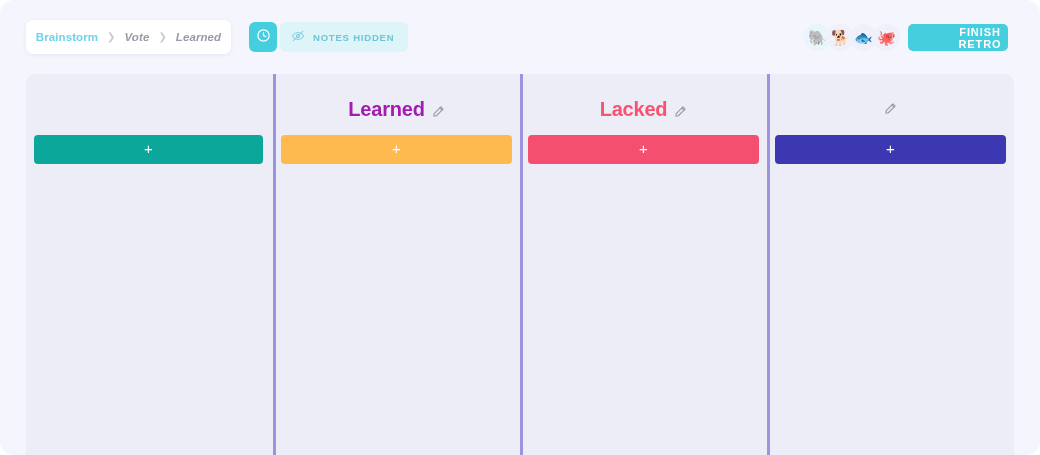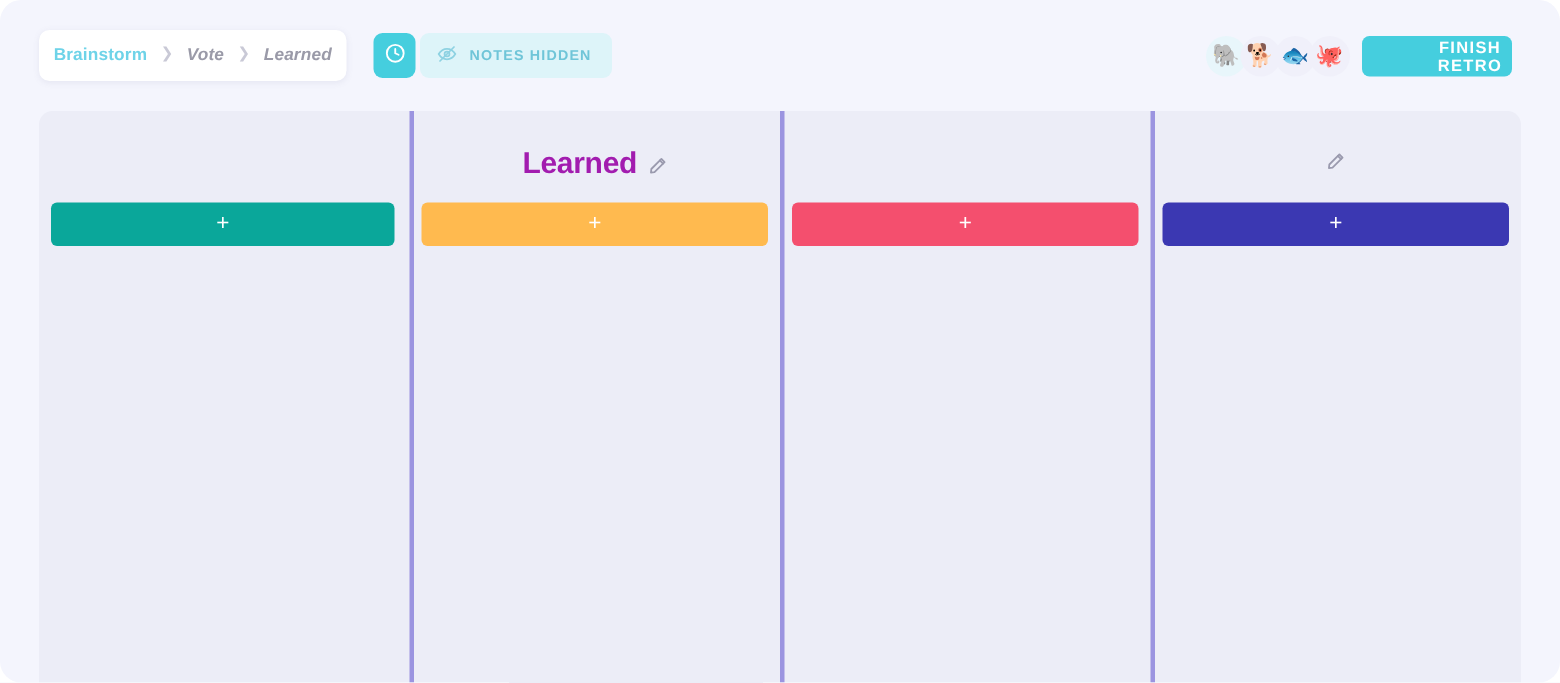--- a/index.html
+++ b/index.html
@@ -282,20 +282,29 @@
         </div>
         <button class="add-btn" style="background:#ffba4f">
           <span class="plus">+</span>
         </button>
       </div>
     </div>
 
     <div class="column">
       <div class="col-divider"></div>
       <div class="inner">
+        <div class="col-head">
+          <span class="col-title" style="color:#f8526f">Lacked</span>
+          <span class="pencil-icon">
+            <svg width="13" height="13" viewBox="0 0 24 24" fill="none" stroke="#9a9aae" stroke-width="2.2" stroke-linecap="round" stroke-linejoin="round">
+              <path d="M16.5 3.6 L20.4 7.5 L8 19.9 L3.6 20.4 L4.1 16 Z"></path>
+              <path d="M14.6 5.5 L18.5 9.4"></path>
+            </svg>
+          </span>
+        </div>
         <button class="add-btn" style="background:#f44f6e">
           <span class="plus">+</span>
         </button>
       </div>
     </div>
 
     <div class="column">
       <div class="col-divider"></div>
       <div class="inner">
         <div class="col-head">

